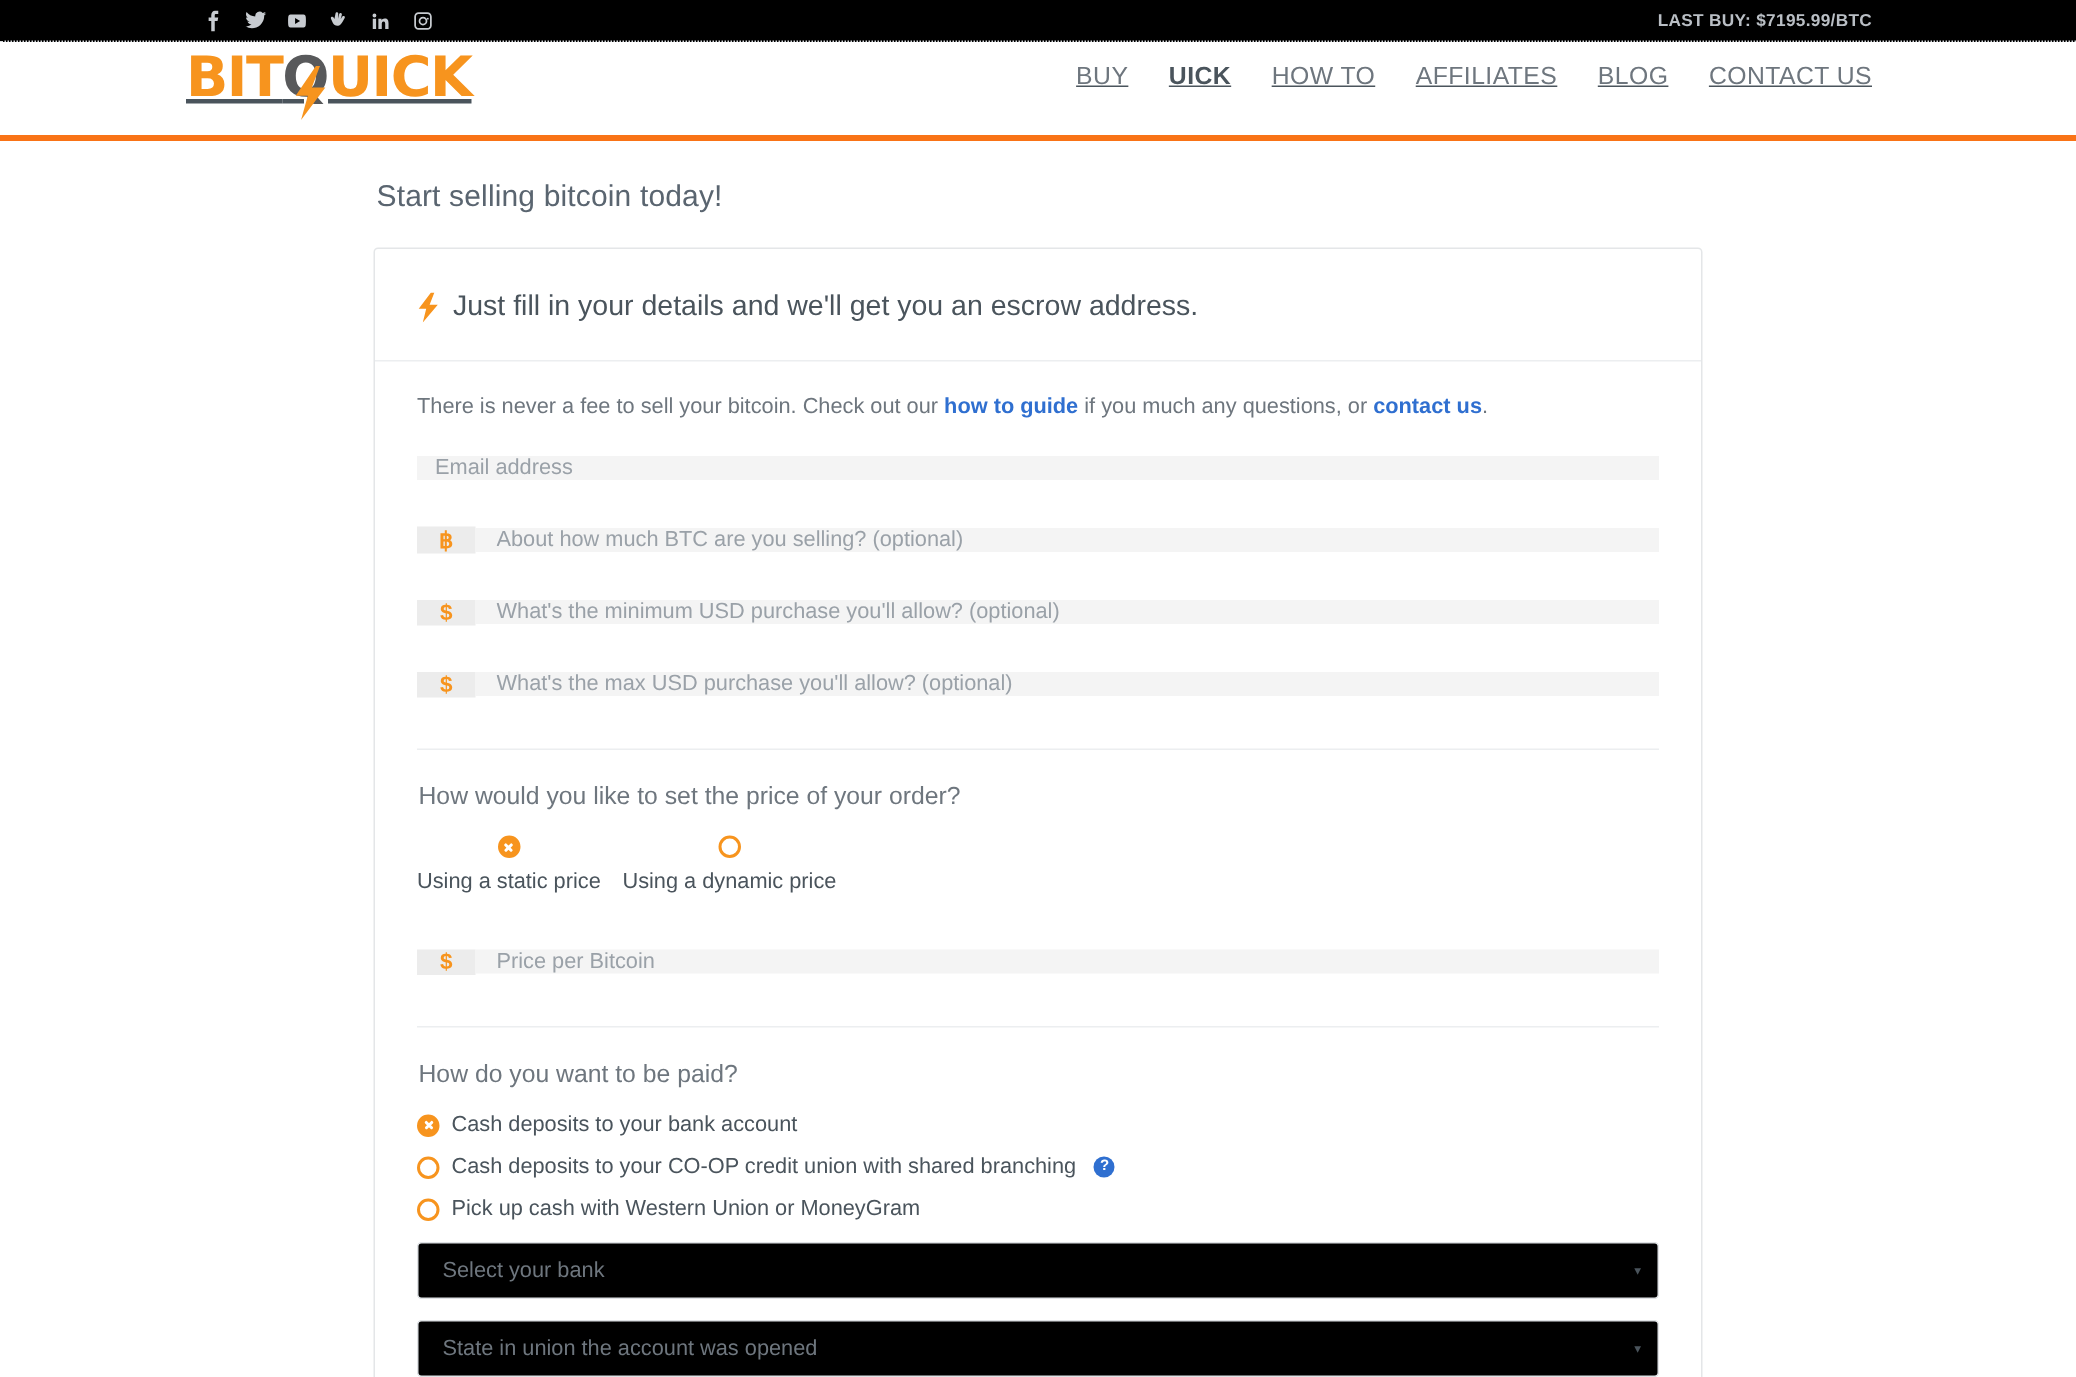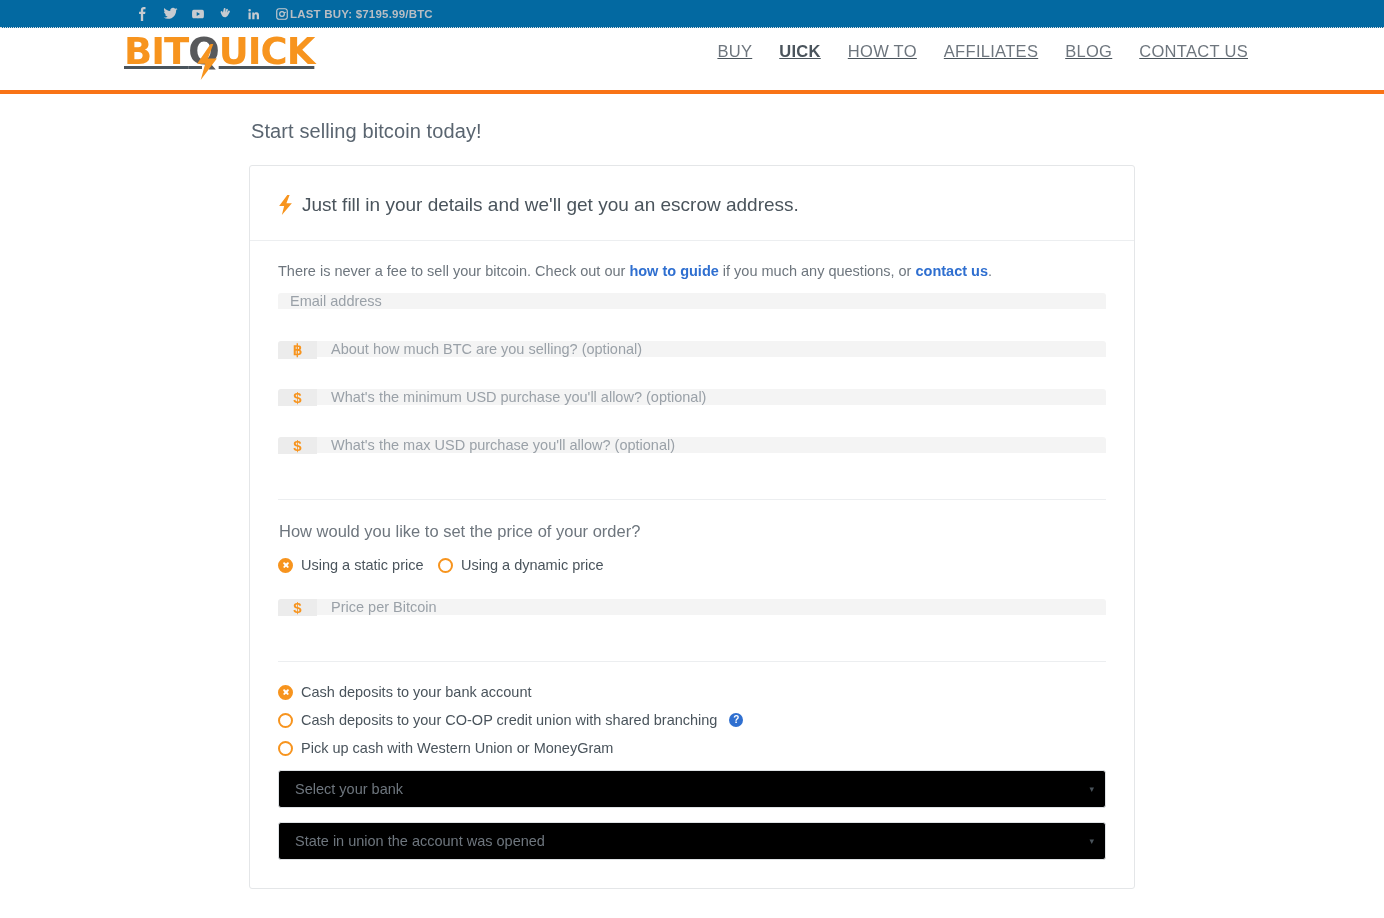--- a/index.html
+++ b/index.html
@@ -11,24 +11,24 @@
     font-family: "Liberation Sans", sans-serif;
     color: #4a545c;
     overflow: hidden;
   }
 
   
   .topbar {
     height: 28px;
     display: flex;
     align-items: center;
-    justify-content: flex-start;
+    justify-content: space-between;
     padding: 0 136px 0 134px;
     border-bottom: 1px dotted #d9dcdf;
-    background: #0369a1;
+    background: #000000;
   }
   .social {
     display: flex;
     align-items: center;
     gap: 12px;
   }
   .social-icon {
     width: 16px;
     height: 16px;
     display: flex;
@@ -144,21 +144,21 @@
   .lead {
     font-size: 14.5px;
     color: #6e767e;
     margin: 0 0 14px 0;
   }
   .lead a { color: #2f6fd0; font-weight: bold; text-decoration: none; cursor: pointer; }
 
   
   .field {
     display: flex;
-    align-items: flex-start;
+    align-items: center;
     margin-bottom: 10px;
     height: 38px;
     border-radius: 3px;
     overflow: hidden;
   }
   .field-addon {
     width: 39px;
     flex: none;
     background: #ececec;
     color: #f7941e;
@@ -194,21 +194,21 @@
   }
 
   .radio-row {
     display: flex;
     align-items: center;
     gap: 8px;
     margin-bottom: 12px;
     font-size: 14.5px;
     color: #4a545c;
   }
-  .radio-row.inline { display: inline-flex; margin-right: 10px; margin-bottom: 16px; }
+  .radio-row.inline { display: inline-flex; margin-right: 10px; margin-bottom: 16px; flex-direction: column; }
   .radio {
     width: 15px;
     height: 15px;
     flex: none;
     border-radius: 50%;
     border: 2px solid #f7941e;
     background: #ffffff;
     position: relative;
     cursor: pointer;
   }
@@ -387,20 +387,21 @@
           </span>
         </div>
 
         <div class="field" style="margin-top:10px;">
           <span class="field-addon">$</span>
           <input class="field-input" type="text" placeholder="Price per Bitcoin" style="">
         </div>
 
         <hr class="sep">
 
+        <div class="question">How do you want to be paid?</div>
 
         <div class="radio-row">
           <span class="radio checked"></span>
           <span class="radio-label">Cash deposits to your bank account</span>
         </div>
 
         <div class="radio-row">
           <span class="radio"></span>
           <span class="radio-label">Cash deposits to your CO-OP credit union with shared branching</span>
           <span class="help-icon">?</span>

